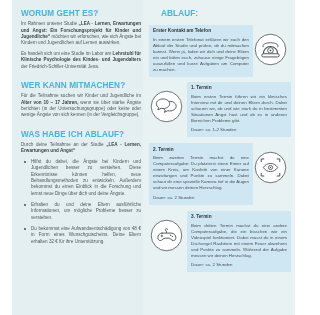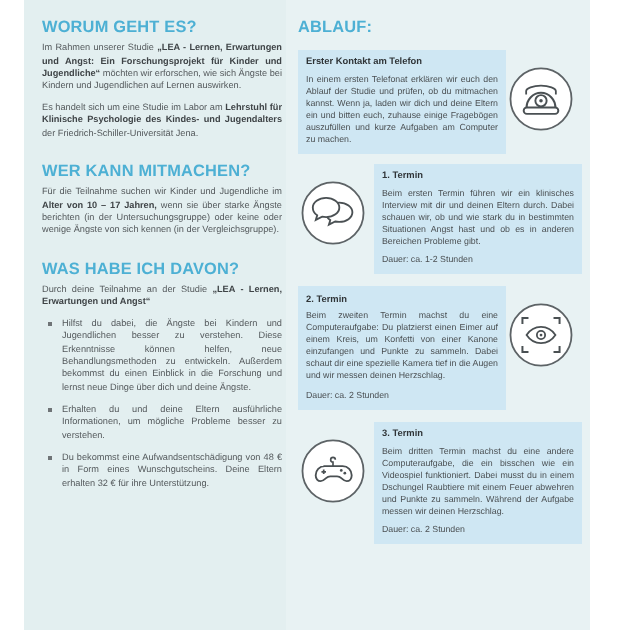--- a/index.html
+++ b/index.html
@@ -88,21 +88,21 @@
     height: 1.7px;
     background: #6f7477;
   }
 
   
   #ablauf-head {
     color: #4db0d4;
     font-size: 8.2px;
     font-weight: bold;
     letter-spacing: .1px;
-    margin: 3px 0 6px 0;
+    margin: 3px 0 6px 12px;
     line-height: 10px;
   }
 
   
   .step {
     position: relative;
     margin-bottom: 6px;
     min-height: 46px;
   }
   .step .card {
@@ -160,21 +160,21 @@
       <p class="body">Im Rahmen unserer Studie <b>„LEA - Lernen, Erwartungen und Angst: Ein Forschungsprojekt für Kinder und Jugendliche“</b> möchten wir erforschen, wie sich Ängste bei Kindern und Jugendlichen auf Lernen auswirken.</p>
       <p class="body">Es handelt sich um eine Studie im Labor am <b>Lehrstuhl für Klinische Psychologie des Kindes- und Jugendalters</b> der Friedrich-Schiller-Universität Jena.</p>
     </div>
 
     <div>
       <div class="sec-head second">WER KANN MITMACHEN?</div>
       <p class="body">Für die Teilnahme suchen wir Kinder und Jugendliche im <b>Alter von 10 – 17 Jahren,</b> wenn sie über starke Ängste berichten (in der Untersuchungsgruppe) oder keine oder wenige Ängste von sich kennen (in der Vergleichsgruppe).</p>
     </div>
 
     <div>
-      <div class="sec-head second">WAS HABE ICH DAVON?</div>
+      <div class="sec-head second">WAS HABE ICH ABLAUF?</div>
       <p class="body">Durch deine Teilnahme an der Studie <b>„LEA - Lernen, Erwartungen und Angst“</b></p>
       <ul class="bullets">
         <li>Hilfst du dabei, die Ängste bei Kindern und Jugendlichen besser zu verstehen. Diese Erkenntnisse können helfen, neue Behandlungsmethoden zu entwickeln. Außerdem bekommst du einen Einblick in die Forschung und lernst neue Dinge über dich und deine Ängste.</li>
         <li>Erhalten du und deine Eltern ausführliche Informationen, um mögliche Probleme besser zu verstehen.</li>
         <li>Du bekommst eine Aufwandsentschädigung von 48 € in Form eines Wunschgutscheins. Deine Eltern erhalten 32 € für ihre Unterstützung.</li>
       </ul>
     </div>
 
   </div>
 

